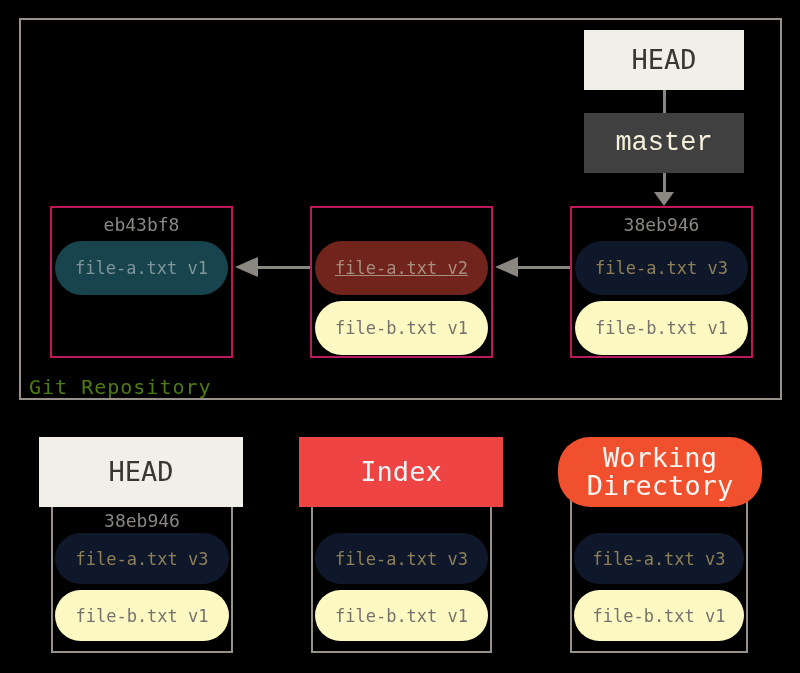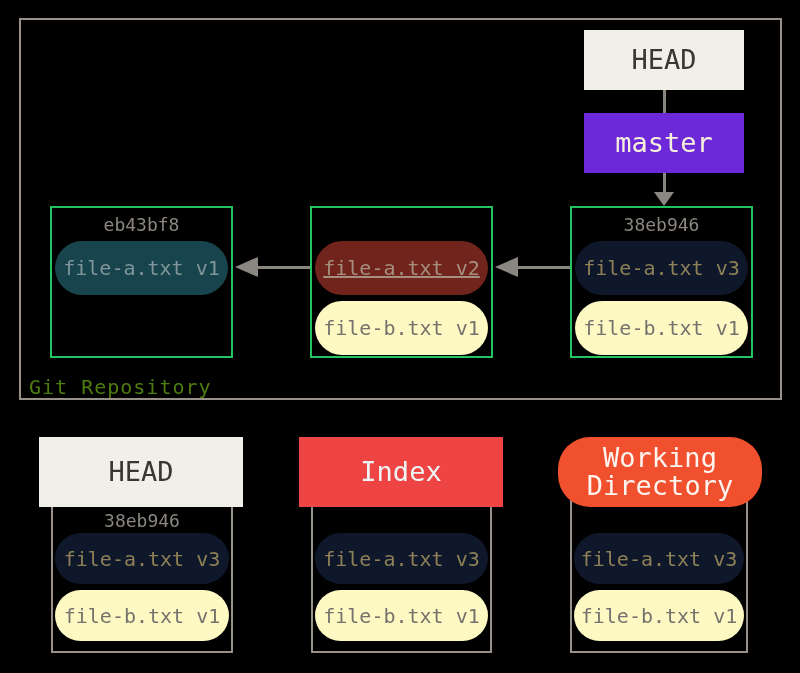--- a/index.html
+++ b/index.html
@@ -16,49 +16,49 @@
   }
   .repo-label{
     left:29px;top:375px;font-size:20px;color:#4d7c0f;letter-spacing:1px;
   }
   
   .hbox{
     display:flex;align-items:center;justify-content:center;text-align:center;
     font-size:27px;line-height:28px;box-sizing:border-box;
   }
   .cream{background:#f2efe9;color:#3a3733;}
-  .gold{background:#6d28d9;color:#f6f0da;}
+  .gold{background:#404040;color:#f6f0da;font-family:Liberation Mono, monospace;}
   .tealhdr{background:#ef4444;color:#eef6f5;}
   .orangehdr{background:#f1502e;color:#fdf4ef;border-radius:32px;}
   .head-top{left:584px;top:30px;width:160px;height:60px;}
   .master{left:584px;top:113px;width:160px;height:60px;}
   
   .vline{width:3px;background:#8a8680;}
   .hline{height:3px;background:#8a8680;}
   .arrow-down{
     width:0;height:0;border-left:10px solid transparent;
     border-right:10px solid transparent;border-top:14px solid #8a8680;
   }
   .arrow-left{
     width:0;height:0;border-top:10px solid transparent;
     border-bottom:10px solid transparent;border-right:23px solid #8a8680;
   }
   
   .commit{
     top:206px;width:183px;height:152px;
-    border:2px solid #22c55e;box-sizing:border-box;
+    border:2px solid #be185d;box-sizing:border-box;
   }
   .hash{
     position:absolute;left:0;right:0;text-align:center;
     font-size:18px;color:#8b8680;line-height:24px;
   }
   .commit .hash{top:5px;}
   .pill{
     position:absolute;left:3px;right:3px;height:54px;border-radius:28px;
-    display:flex;align-items:center;justify-content:center;font-size:20px;
+    display:flex;align-items:center;justify-content:center;font-size:17px;
   }
   .pill.teal{background:#17444d;color:#80969a;}
   .pill.red{background:#70241b;color:#a68f80;text-decoration:underline;}
   .pill.olive{background:#0f172a;color:#8e8057;}
   .pill.gray{background:#fef9c3;color:#75726e;}
   .commit .p1{top:33px;}
   .commit .p2{top:93px;}
   
   .tree-box{
     top:470px;height:183px;border:2px solid #97918a;box-sizing:border-box;

